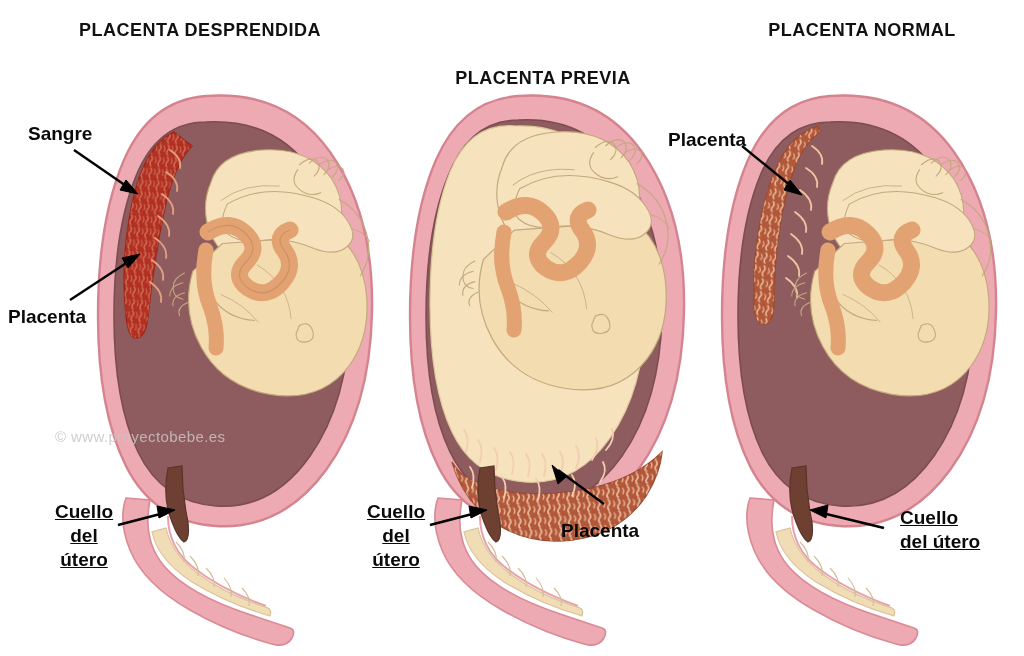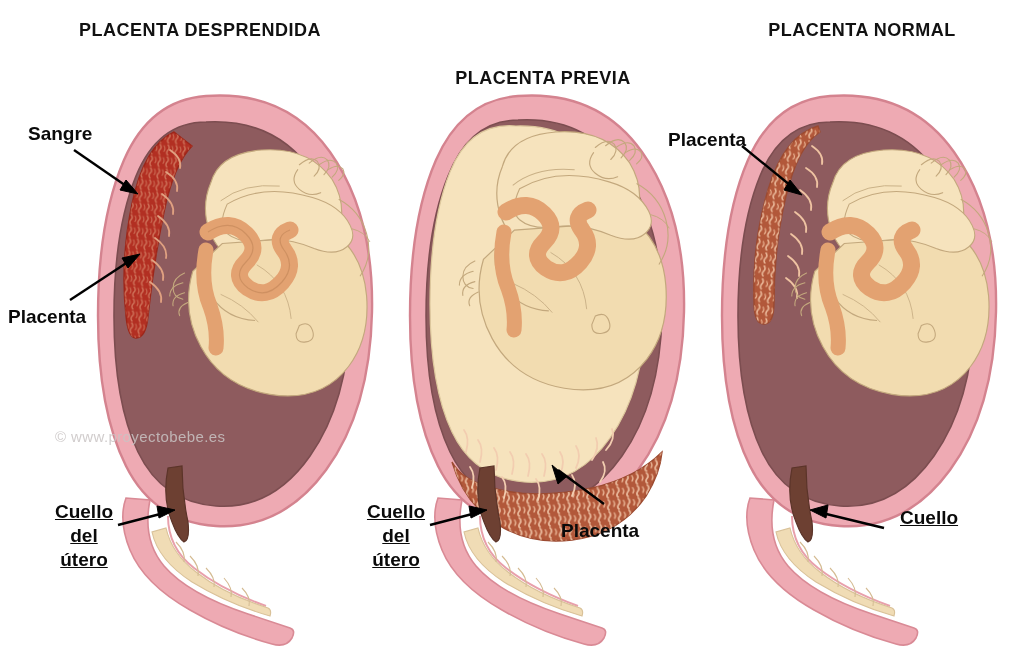--- a/index.html
+++ b/index.html
@@ -316,17 +316,18 @@
   <div class="lbl left" style="left:561px;top:519px;">
     <span class="ln">Placenta</span>
   </div>
 
   <div class="lbl left" style="left:668px;top:128px;">
     <span class="ln">Placenta</span>
   </div>
 
   <div class="lbl multi left" style="left:900px;top:506px;width:120px;">
     <span class="ln">Cuello</span>
+    <span class="ln">del útero</span>
   </div>
 
   <div class="watermark" style="left:55px;top:428px;">© www.proyectobebe.es</div>
 
 </div>
 
 </body></html>

